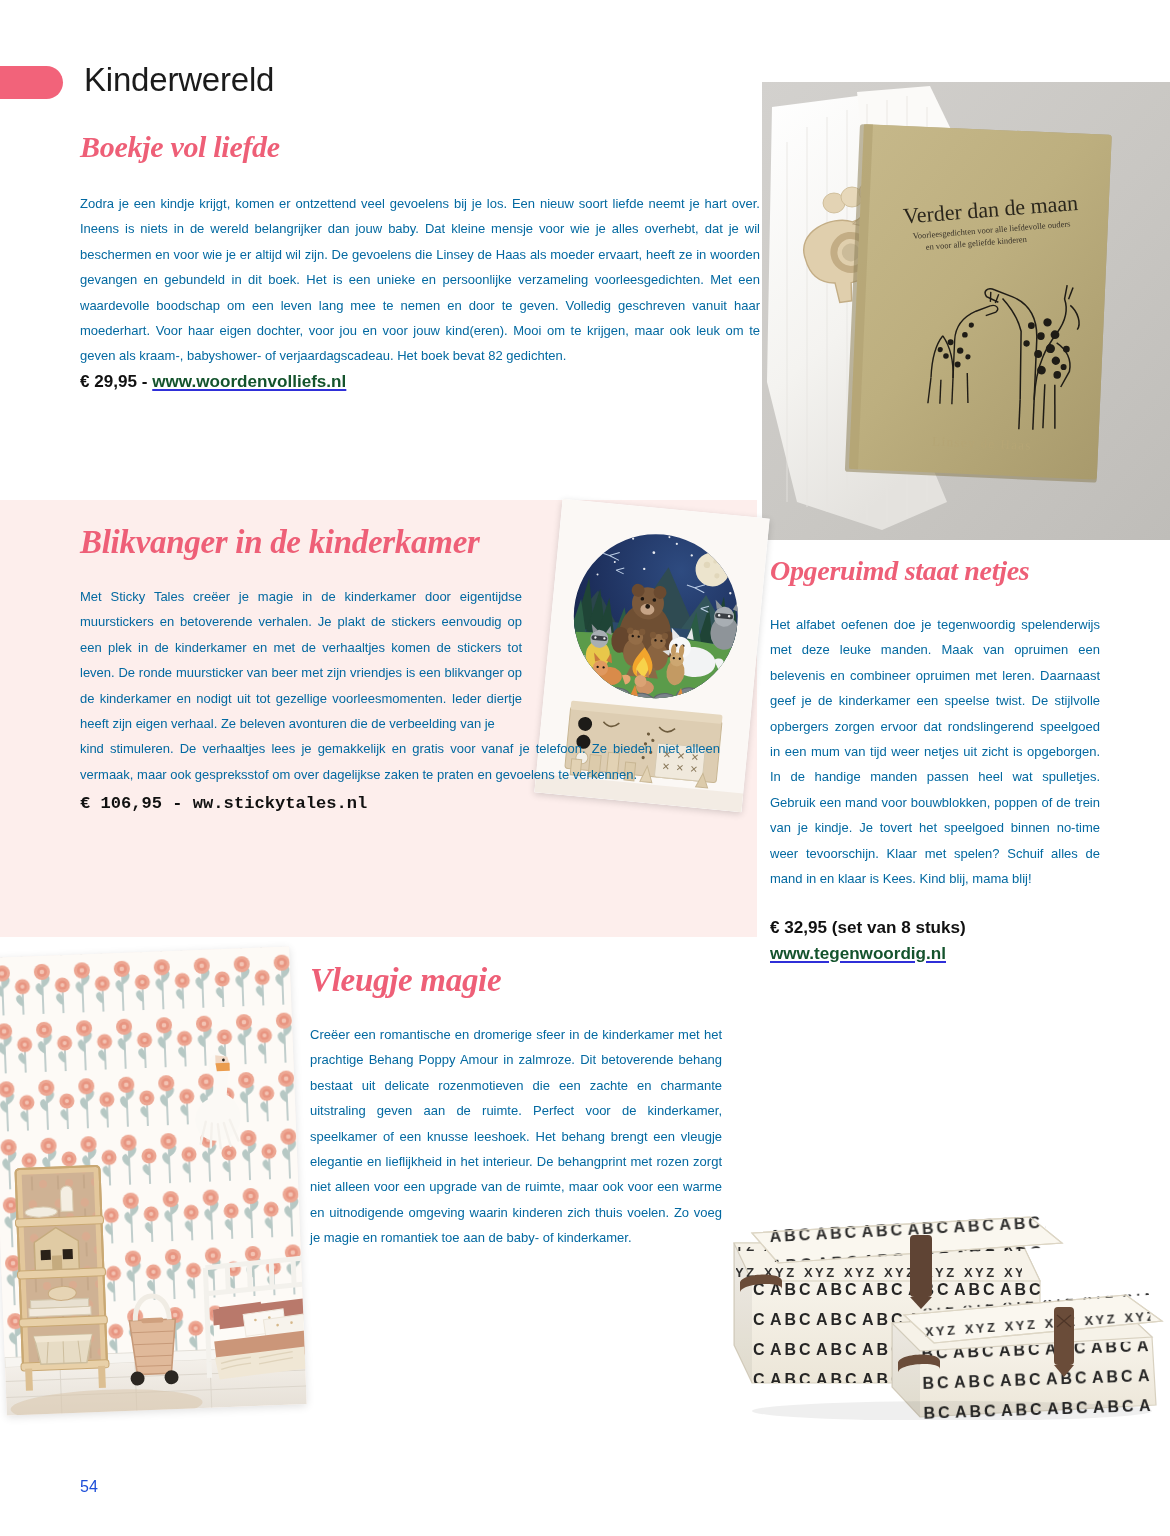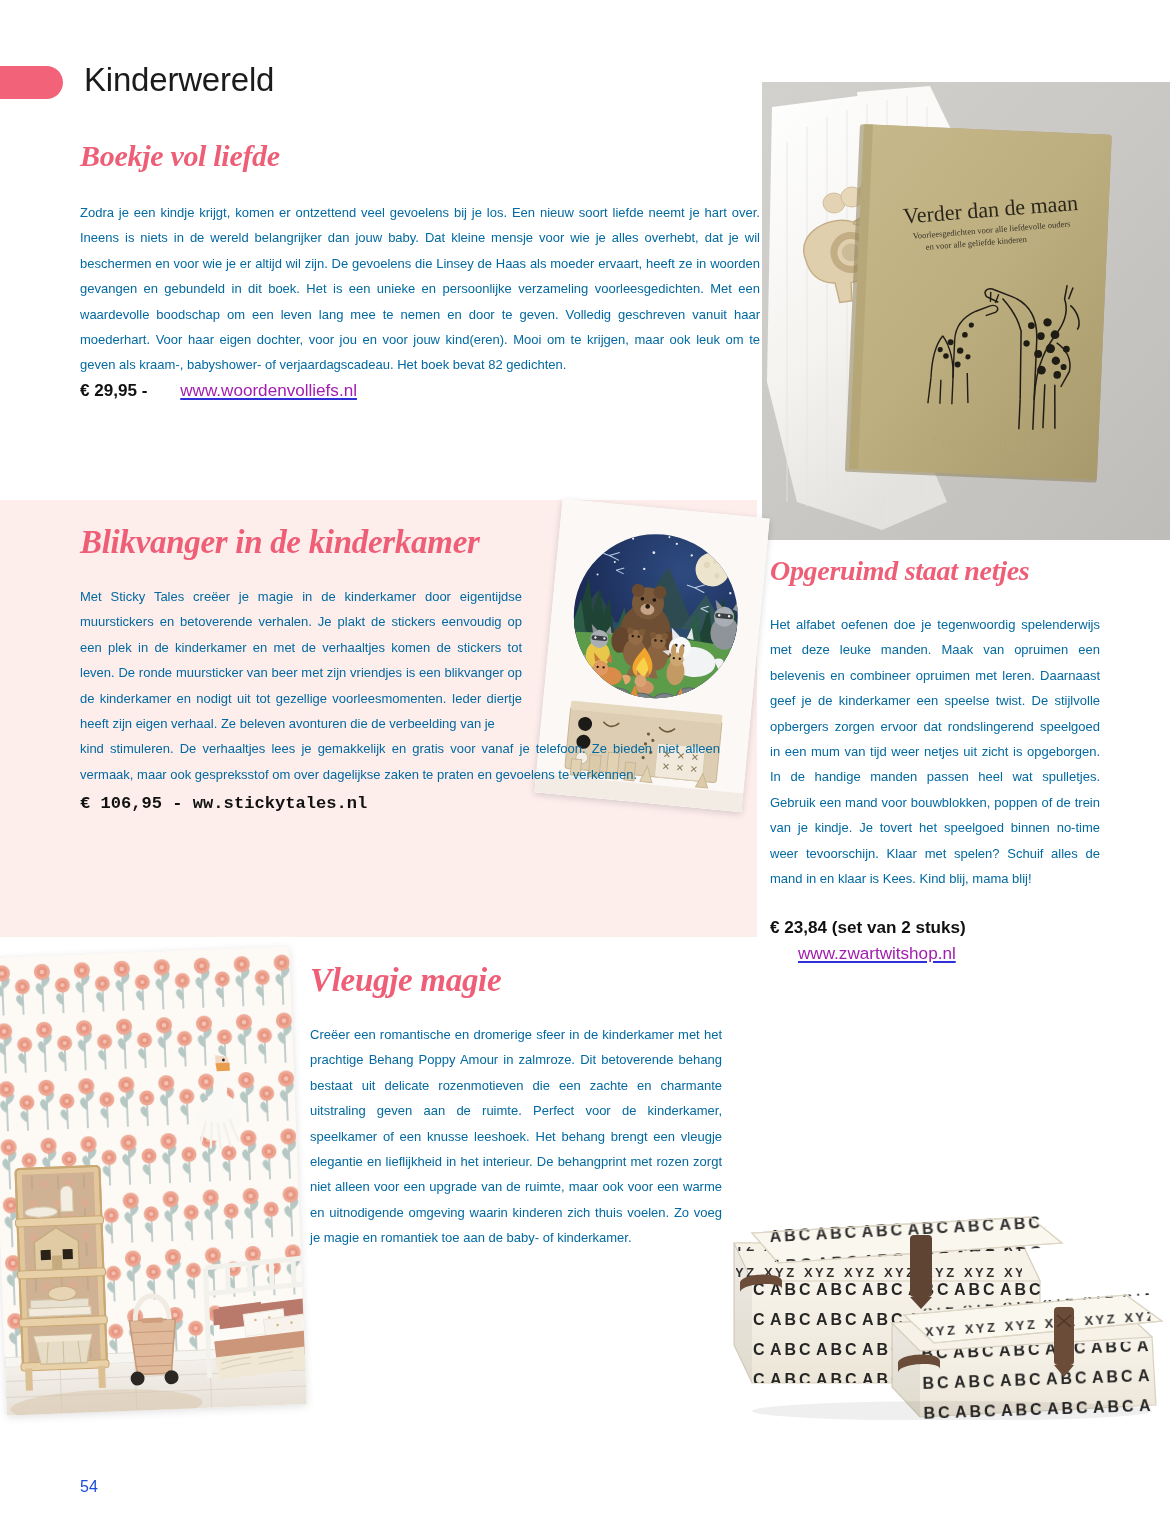--- a/index.html
+++ b/index.html
@@ -56,32 +56,31 @@
     text-align: justify;
     text-justify: inter-word;
   }
   .price-line {
     font-size: 17.1px;
     line-height: 25.4px;
     font-weight: bold;
     color: #111;
   }
   .link-blue {
-    color: #a21caf;
-    font-weight: normal;
+    color: #14532d;
+    font-weight: bold;
     text-decoration: underline;
     text-decoration-color: #2f2fd8;
     text-decoration-thickness: 2px;
     text-underline-offset: 2px;
-    margin-left: 28px;
   }
   .link-plain { font-weight: bold; color: #111; }
 
   
-  #article-book { position: absolute; left: 80px; top: 136px; width: 680px; }
+  #article-book { position: absolute; left: 80px; top: 127px; width: 680px; }
   #heading-book { font-size: 30px; line-height: 40px; }
   #body-book { margin-top: 24px; width: 680px; }
 
   
   #photo-book {
     position: absolute; left: 762px; top: 82px;
     width: 408px; height: 458px;
     overflow: hidden;
     background: #cbc9c6;
   }
@@ -500,22 +499,22 @@
   <div id="heading-stickers" class="art-heading">Blikvanger in de kinderkamer</div>
   <div id="body-stickers-narrow" class="body-copy">Met Sticky Tales creëer je magie in de kinderkamer door eigentijdse muurstickers en betoverende verhalen. Je plakt de stickers eenvoudig op een plek in de kinderkamer en met de verhaaltjes komen de stickers tot leven. De ronde muursticker van beer met zijn vriendjes is een blikvanger op de kinderkamer en nodigt uit tot gezellige voorleesmomenten. Ieder diertje heeft zijn eigen verhaal. Ze beleven avonturen die de verbeelding van je</div>
   <div id="body-stickers-wide" class="body-copy">kind stimuleren. De verhaaltjes lees je gemakkelijk en gratis voor vanaf je telefoon. Ze bieden niet alleen vermaak, maar ook gespreksstof om over dagelijkse zaken te praten en gevoelens te verkennen.</div>
   <div id="price-stickers" class="price-line"><span>€ 106,95 - </span><span class="link-plain">ww.stickytales.nl</span></div>
 </div>
 
 <div id="article-baskets">
   <div id="heading-baskets" class="art-heading">Opgeruimd staat netjes</div>
   <div id="body-baskets" class="body-copy">Het alfabet oefenen doe je tegenwoordig spelenderwijs met deze leuke manden. Maak van opruimen een belevenis en combineer opruimen met leren. Daarnaast geef je de kinderkamer een speelse twist. De stijlvolle opbergers zorgen ervoor dat rondslingerend speelgoed in een mum van tijd weer netjes uit zicht is opgeborgen. In de handige manden passen heel wat spulletjes. Gebruik een mand voor bouwblokken, poppen of de trein van je kindje. Je tovert het speelgoed binnen no-time weer tevoorschijn. Klaar met spelen? Schuif alles de mand in en klaar is Kees. Kind blij, mama blij!</div>
   <div id="price-baskets" class="price-line">
-    <div>€ 23,84 (set van 2 stuks)</div>
-    <div class="link-blue">www.zwartwitshop.nl</div>
+    <div>€ 32,95 (set van 8 stuks)</div>
+    <div class="link-blue">www.tegenwoordig.nl</div>
   </div>
 </div>
 
 <div id="photo-baskets">
   <svg width="448" height="265" viewBox="0 0 448 265" xmlns="http://www.w3.org/2000/svg">
     <defs>
       <pattern id="alphaPat" width="46" height="30" patternUnits="userSpaceOnUse">
         <text x="2" y="20" font-family="Liberation Sans, sans-serif" font-weight="bold" font-size="16" fill="#1b1b1b" letter-spacing="3">ABC</text>
       </pattern>
       <pattern id="alphaPat2" width="40" height="26" patternUnits="userSpaceOnUse">

